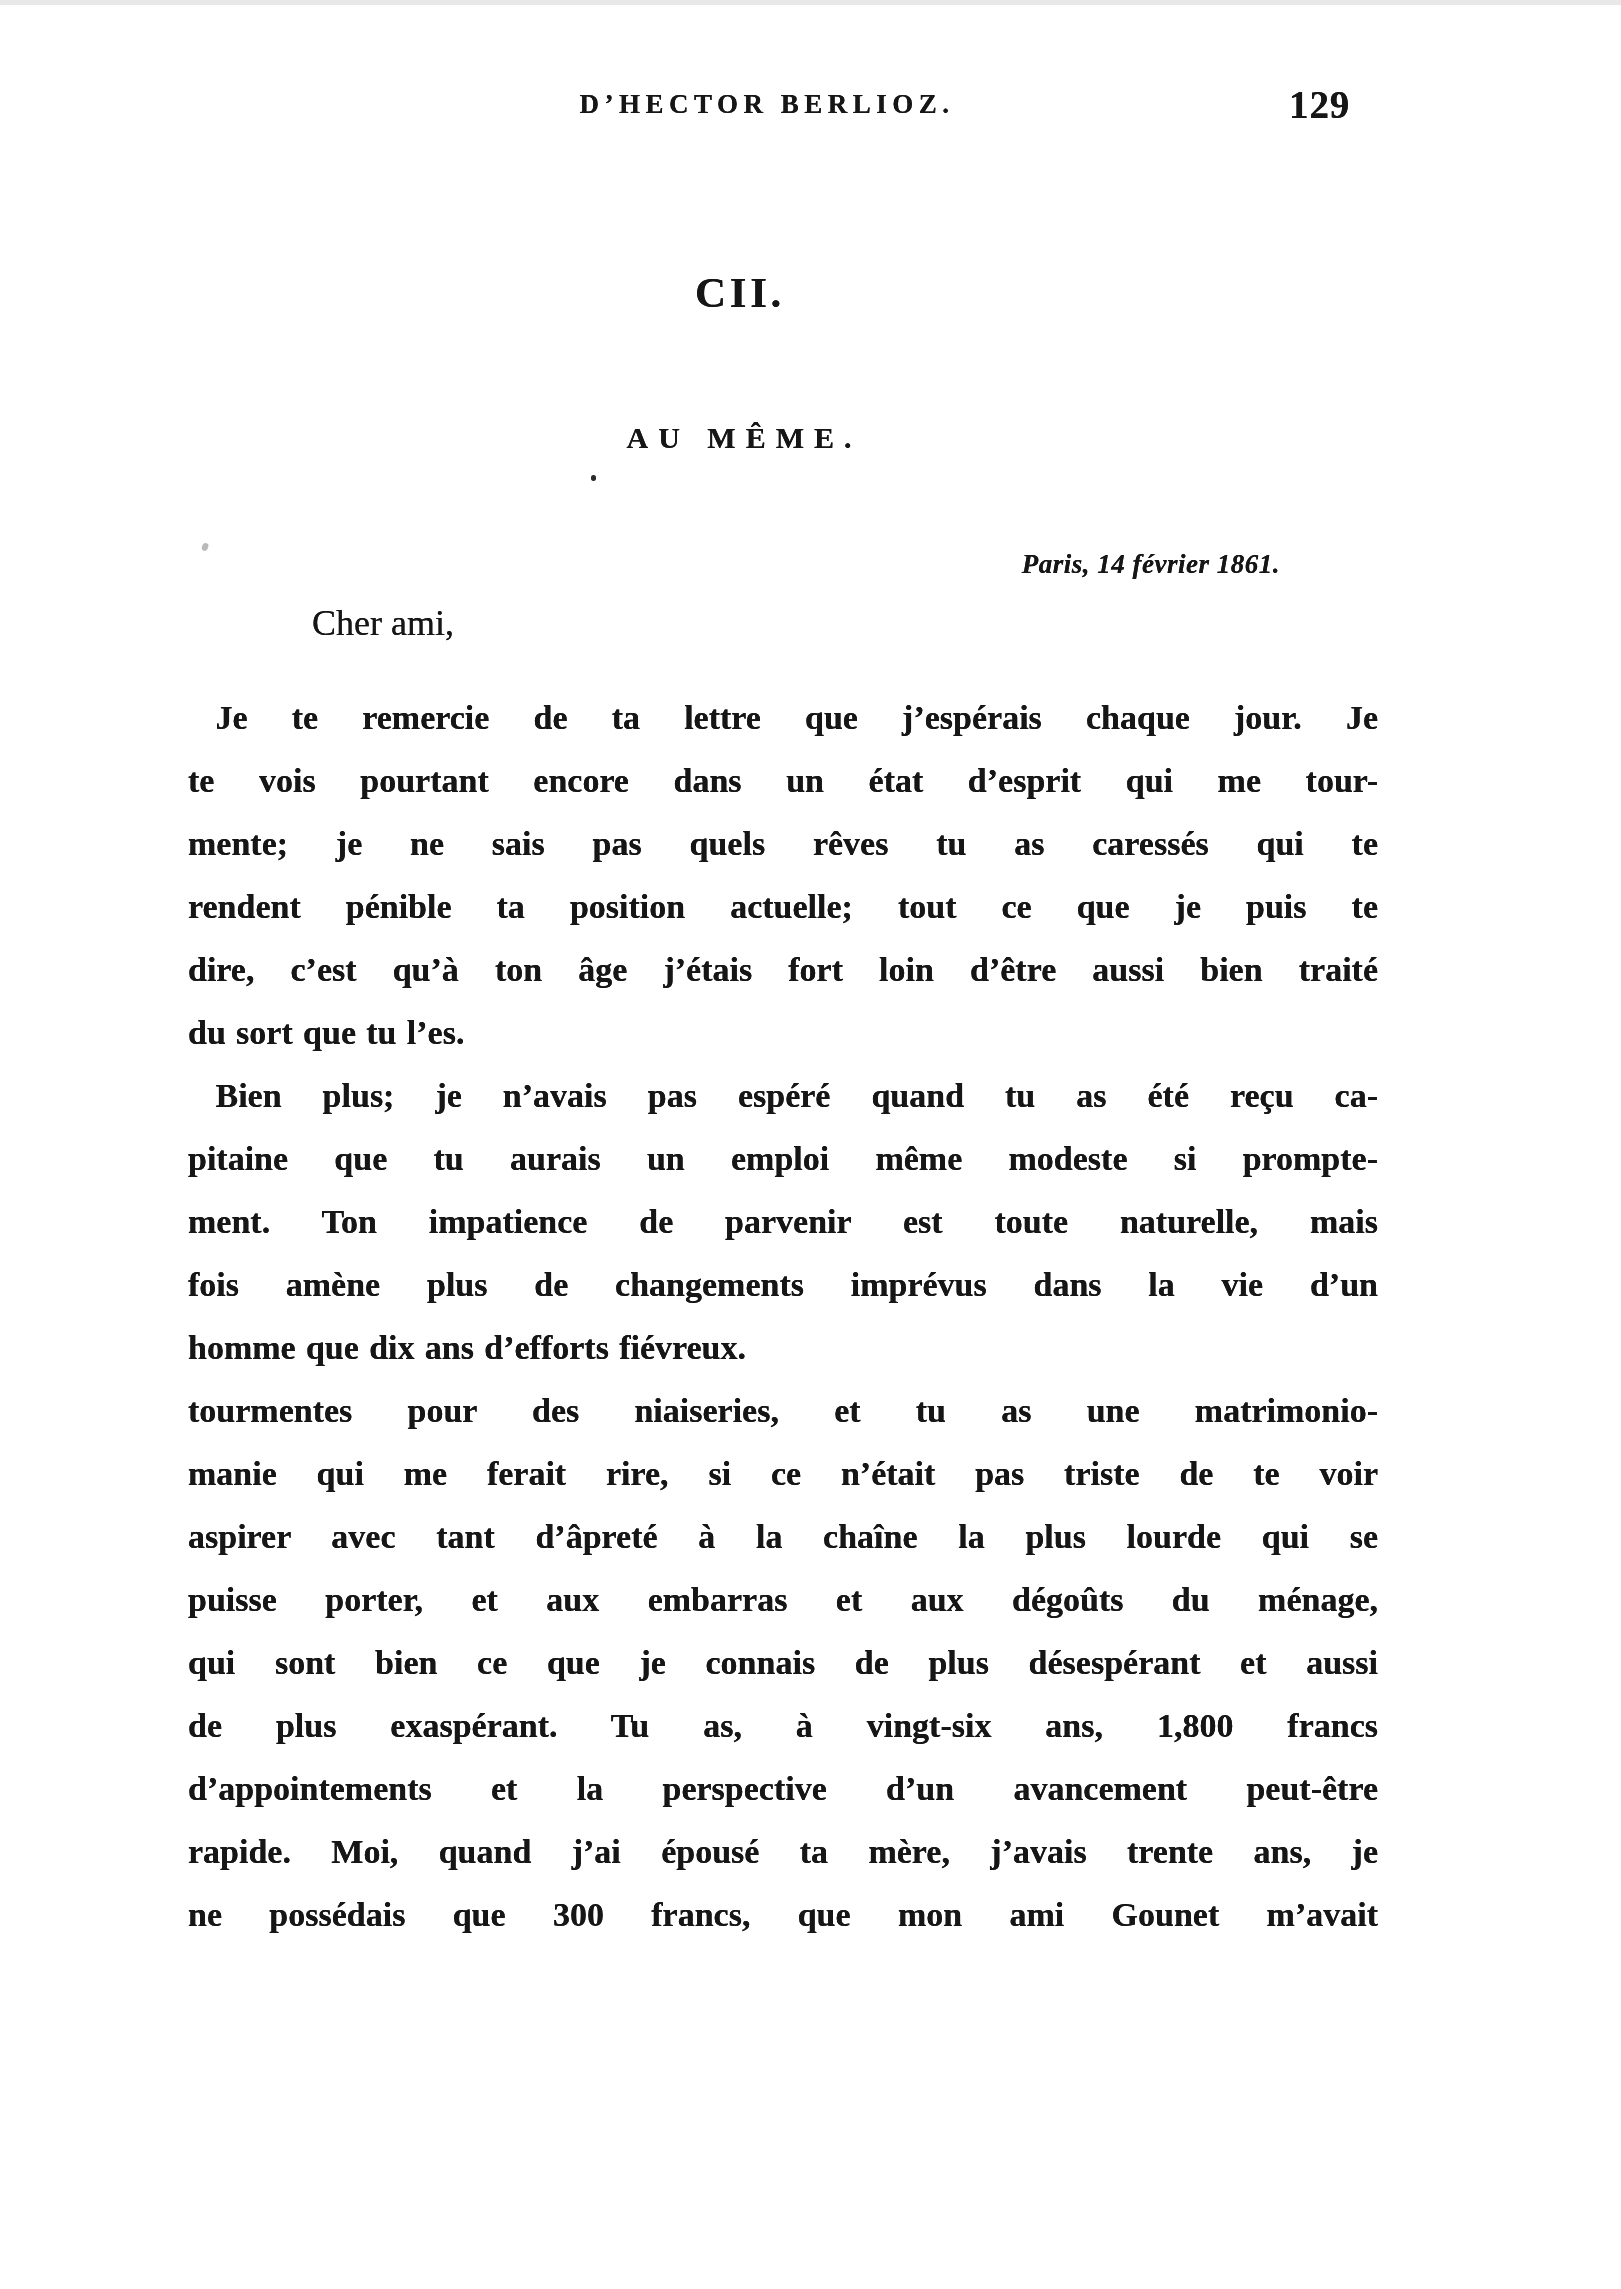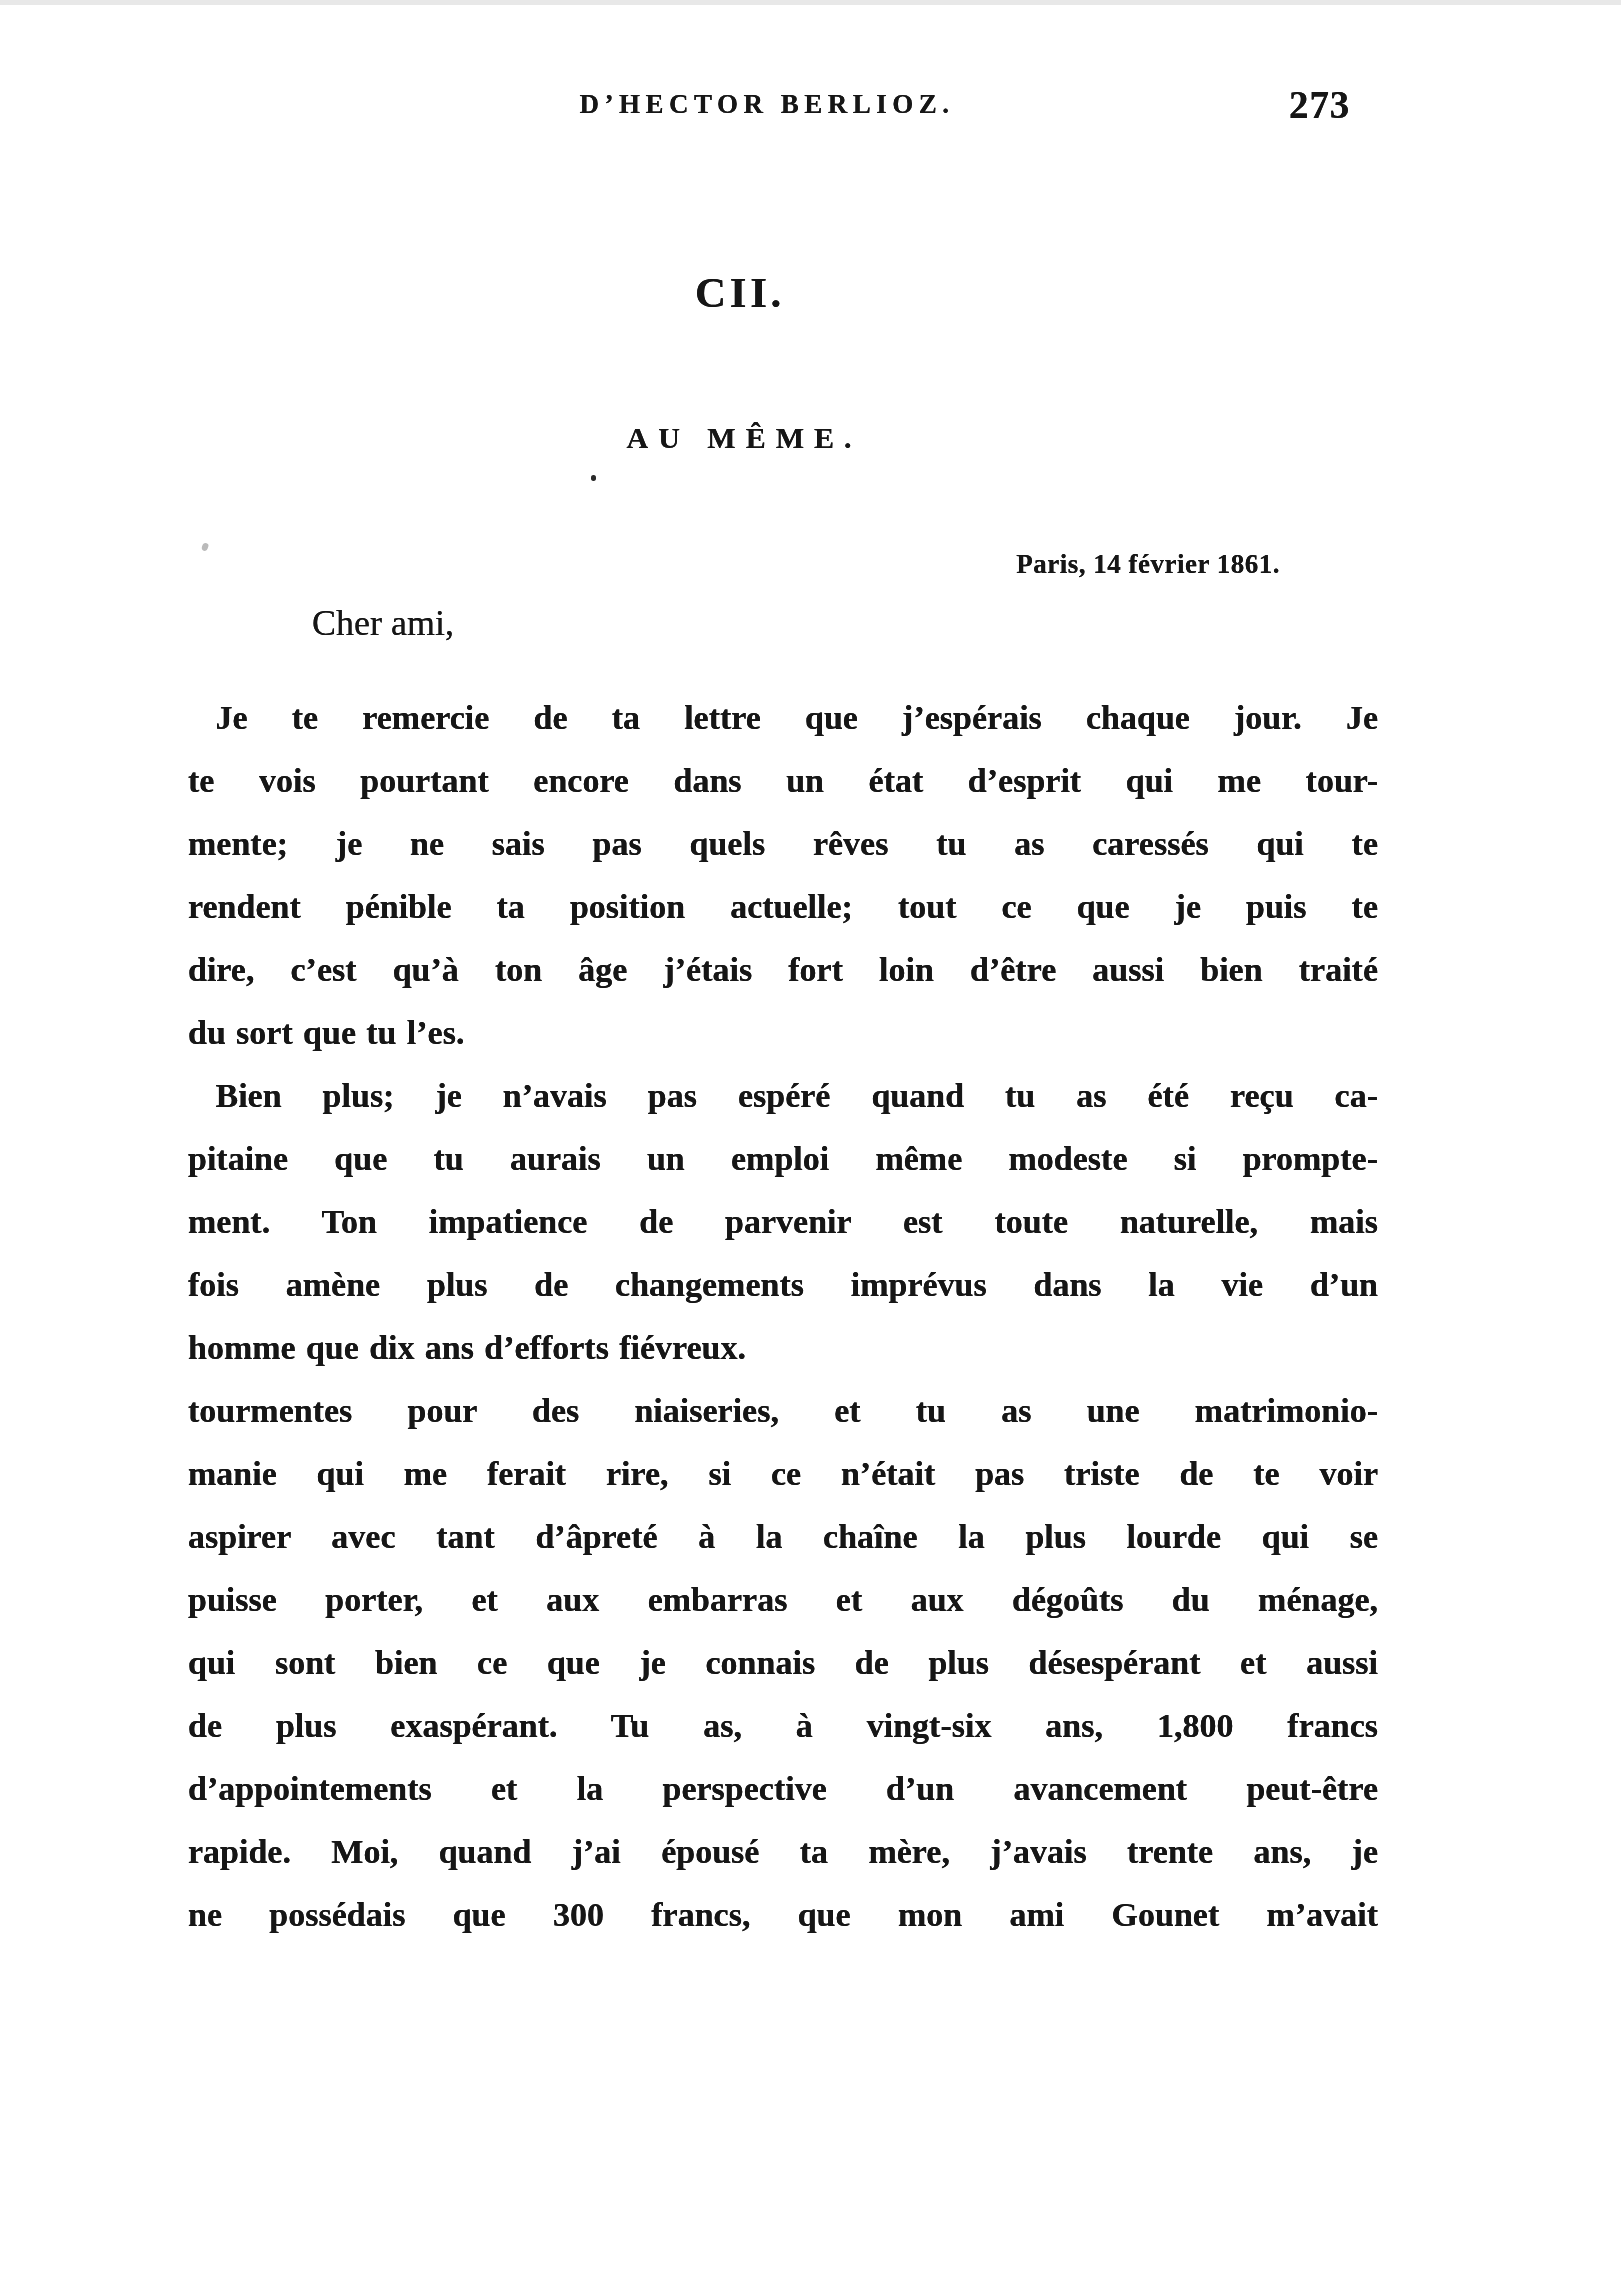--- a/index.html
+++ b/index.html
@@ -79,20 +79,21 @@
     opacity: .7;
   }
   .dateline {
     position: absolute;
     top: 544px;
     right: 342px;
     font-size: 27px;
     font-weight: 700;
     letter-spacing: 0.5px;
     white-space: nowrap;
+    font-style: italic;
   }
   .greeting {
     position: absolute;
     top: 597px;
     left: 312px;
     font-size: 36px;
     white-space: nowrap;
   }
   .letter-body {
     position: absolute;
@@ -115,21 +116,21 @@
     text-align-last: left;
   }
 </style>
 </head>
 <body>
 
 <div class="page">
 
   <div class="running-head ink">D’HECTOR BERLIOZ.</div>
 
-  <div class="page-num ink">273</div>
+  <div class="page-num ink">129</div>
 
   <div class="section-heading ink">CII.</div>
 
   <div class="stray-dot"></div>
 
   <div class="addressee ink">AU MÊME.</div>
 
   <div class="stray-speck"></div>
 
   <div class="dateline ink">Paris, 14 février 1861.</div>

